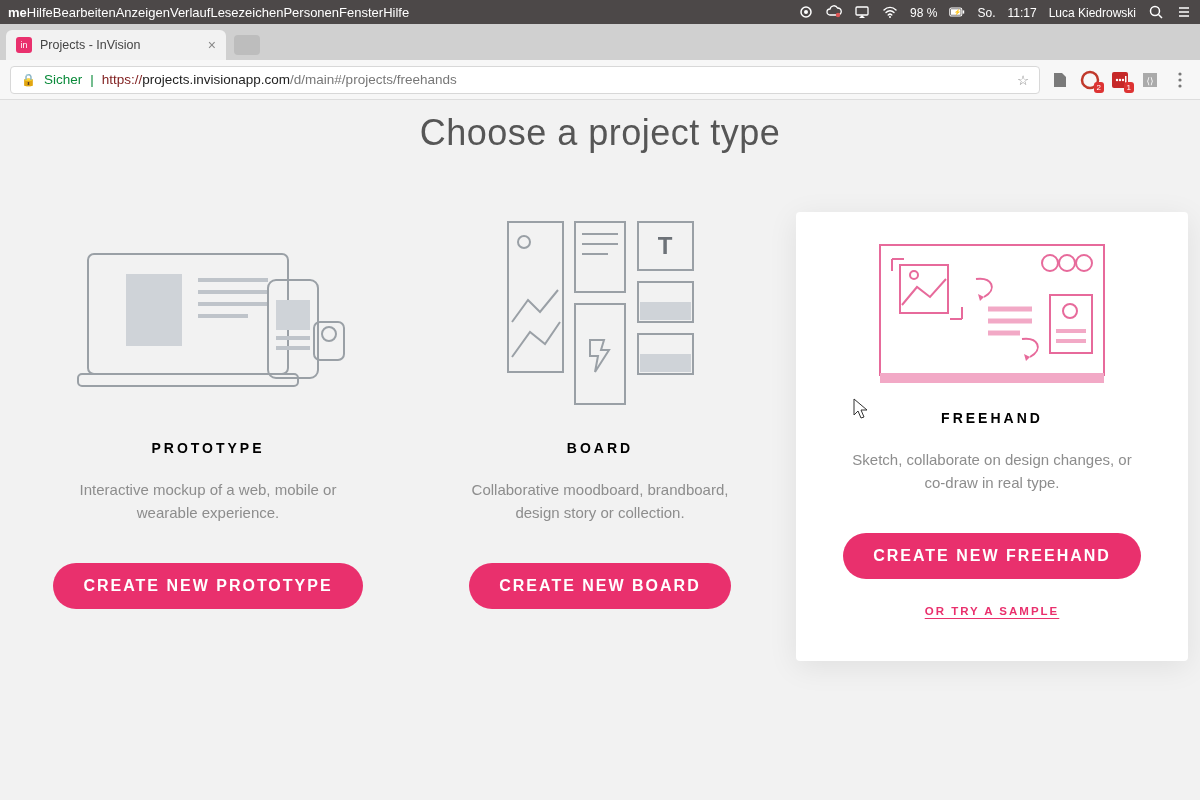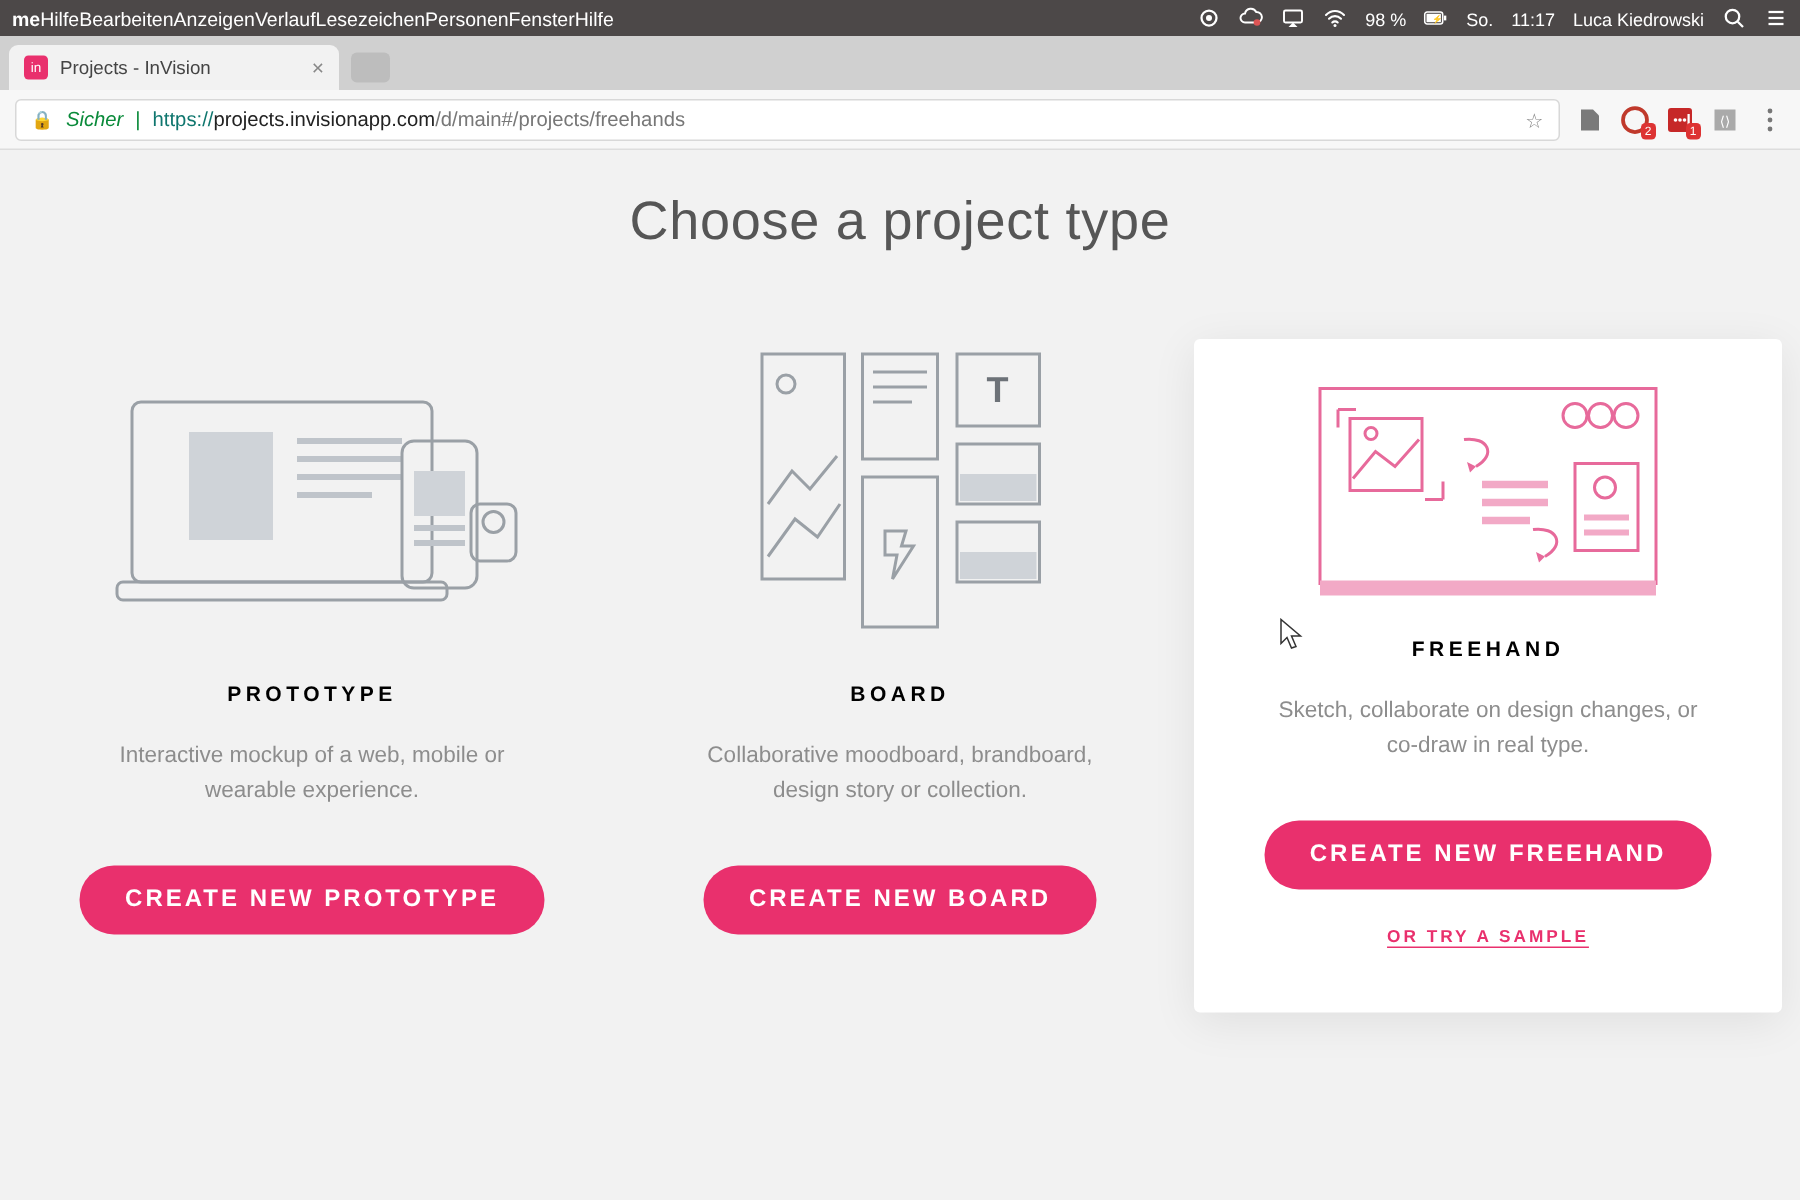--- a/index.html
+++ b/index.html
@@ -32,32 +32,32 @@
   
   .addr {
     height:40px; background:#f7f7f7; border-bottom:1px solid #ddd;
     display:flex; align-items:center; padding:0 10px; gap:10px;
   }
   .omnibox {
     flex:1; height:28px; background:#fff; border:1px solid #d8d8d8; border-radius:4px;
     display:flex; align-items:center; padding:0 10px; gap:8px; font-size:13.5px; color:#555;
   }
   .omnibox .lock { color:#0a8a3a; font-size:12px; }
-  .omnibox .secure { color:#0a8a3a;font-style:italic; }
+  .omnibox .secure { color:#0a8a3a; }
   .omnibox .urlhost { color:#222; }
   .omnibox .urlpath { color:#777; }
   .omnibox .star { margin-left:auto; color:#888; }
   .exticons { display:flex; gap:10px; align-items:center; }
   .ext { width:20px; height:20px; border-radius:3px; display:flex; align-items:center; justify-content:center; position:relative; }
   .ext.badge::after { content:attr(data-badge); position:absolute; bottom:-3px; right:-4px; background:#d33; color:#fff; font-size:8px; padding:0 3px; border-radius:3px; line-height:11px; }
 
   
   .page { height:calc(800px - 24px - 36px - 40px); background:#f2f2f2; overflow:hidden; position:relative; }
   .eyebrow { text-align:center; letter-spacing:2px; font-size:11px; color:#8f8f8f; font-weight:600; margin-top:34px; }
-  .h1 { text-align:center; font-size:36px; color:#565656; font-weight:300; margin-top:26px; letter-spacing:.5px; }
+  .h1 { text-align:center; font-size:36px; color:#565656; font-weight:300; margin-top:12px; letter-spacing:.5px; }
 
   .cards { display:flex; justify-content:center; gap:0; margin-top:58px; padding:0 12px; }
   .card { width:392px; text-align:center; padding:0 28px 44px; position:relative; }
   .card.sel { background:#fff; box-shadow:0 6px 30px rgba(0,0,0,.08); border-radius:4px; padding-top:0; }
   .illus { height:210px; display:flex; align-items:center; justify-content:center; }
   .card h3 { font-size:14px; letter-spacing:3px; color:#000000; font-weight:700; margin-top:18px; }
   .card p  { font-size:15px; color:#8d8d8d; line-height:1.55; margin-top:22px; max-width:300px; margin-left:auto; margin-right:auto; }
   .cta {
     display:inline-block; margin-top:38px; background:#e9306d; color:#fff;
     border:none; border-radius:999px; padding:14px 30px; font-size:16px;
@@ -149,21 +149,21 @@
   </div>
   <div class="newtab"></div>
 </div>
 
 <div class="addr">
   <div class="omnibox">
     <span class="lock">🔒</span>
     <span class="secure">Sicher</span>
     <span style="color:#0a8a3a">|</span>
     <span>
-      <span style="color:#0f766e">https://</span><span class="urlhost">projects.invisionapp.com</span><span class="urlpath">/d/main#/projects/freehands</span>
+      <span style="color:#7f1d1d">https://</span><span class="urlhost">projects.invisionapp.com</span><span class="urlpath">/d/main#/projects/freehands</span>
     </span>
     <span class="star">☆</span>
   </div>
   <div class="exticons">
     <span class="ext">
         <svg viewBox="0 0 20 20">
           <path d="M4 3h8l4 4v10H4z" fill="#7a7a7a"></path>
         </svg>
       </span>
     <span class="ext badge" data-badge="2">

